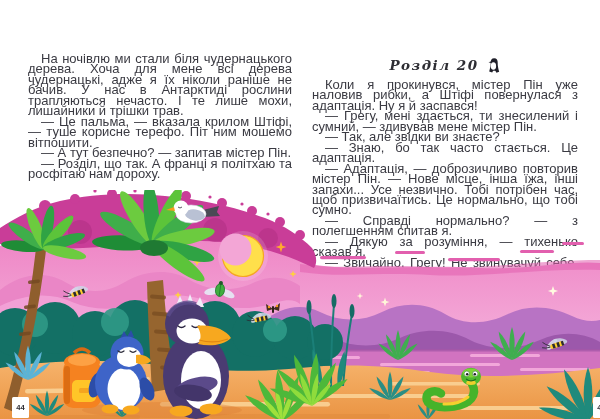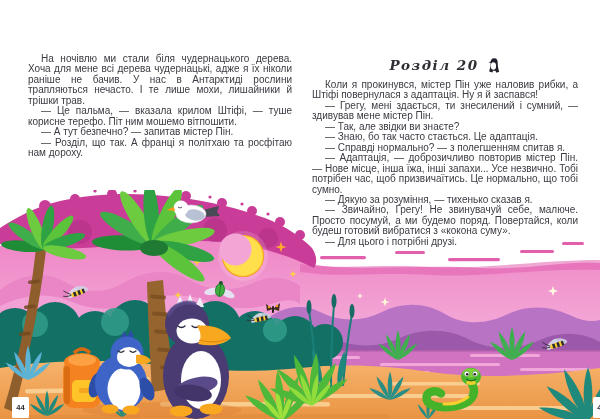--- a/index.html
+++ b/index.html
@@ -1,18 +1,18 @@
 <!DOCTYPE html>
 <html><head>
 <meta charset="utf-8">
 <style>
   html,body{margin:0;padding:0;background:#e8e8e8;}
   .spread{position:relative;width:600px;height:419px;background:#ffffff;overflow:hidden;
           font-family:"Liberation Sans",sans-serif;}
-  .page-text{position:absolute;font-size:10px;line-height:10.45px;color:#3a3a42;
+  .page-text{position:absolute;font-size:13px;line-height:10.45px;color:#3a3a42;
              text-align:justify;letter-spacing:0;}
   .page-text p{margin:0;text-indent:13px;}
   .left-text{left:28px;top:54px;width:264px;}
   .right-text{left:312px;top:80px;width:266px;}
   .chapter-heading{position:absolute;left:312px;top:55px;width:266px;height:20px;
                    display:flex;align-items:center;justify-content:center;gap:8px;
                    font-family:"DejaVu Serif",serif;font-style:italic;font-weight:bold;
                    font-size:13.5px;color:#2d2d33;letter-spacing:1.5px;}
   .page-number{position:absolute;width:17px;height:21px;background:#ffffff;color:#2f2f36;
                font-size:7.6px;font-weight:bold;display:flex;align-items:center;
@@ -40,22 +40,22 @@
       <ellipse cx="6.4" cy="9" rx="2.7" ry="3.8" fill="#ffffff"></ellipse>
       <path d="M4,4.4 L1.5,5.3 L4,6 Z" fill="#20202a"></path>
     </svg>
   </div>
 
   <div class="page-text right-text">
     <p>Коли я прокинувся, містер Пін уже наловив рибки, а Штіфі повернулася з адаптація. Ну я й заспався!</p>
     <p>— Грегу, мені здається, ти знесилений і сумний, — здивував мене містер Пін.</p>
     <p>— Так, але звідки ви знаєте?</p>
     <p>— Знаю, бо так часто стається. Це адаптація.</p>
+    <p>— Адаптація, — доброзичливо повторив містер Пін. — Нове місце, інша їжа, інші запахи... Усе незвично. Тобі потрібен час, щоб призвичаїтись. Це нормально, що тобі сумно.</p>
     <p>— Справді нормально? — з полегшенням спитав я.</p>
-    <p>— Адаптація, — доброзичливо повторив містер Пін. — Нове місце, інша їжа, інші запахи... Усе незвично. Тобі потрібен час, щоб призвичаїтись. Це нормально, що тобі сумно.</p>
     <p>— Дякую за розуміння, — тихенько сказав я.</p>
     <p>— Звичайно, Грегу! Не звинувачуй себе, малюче. Просто посумуй, а ми будемо поряд. Повертайся, коли будеш готовий вибратися з «кокона суму».</p>
     <p>— Для цього і потрібні друзі.</p>
   </div>
 
   <div class="illustration">
     <svg width="600" height="229" viewBox="0 0 600 229">
       <defs>
         <linearGradient id="skyG" x1="0" y1="0" x2="0" y2="1">
           <stop offset="0" stop-color="#ee83c4"></stop>

